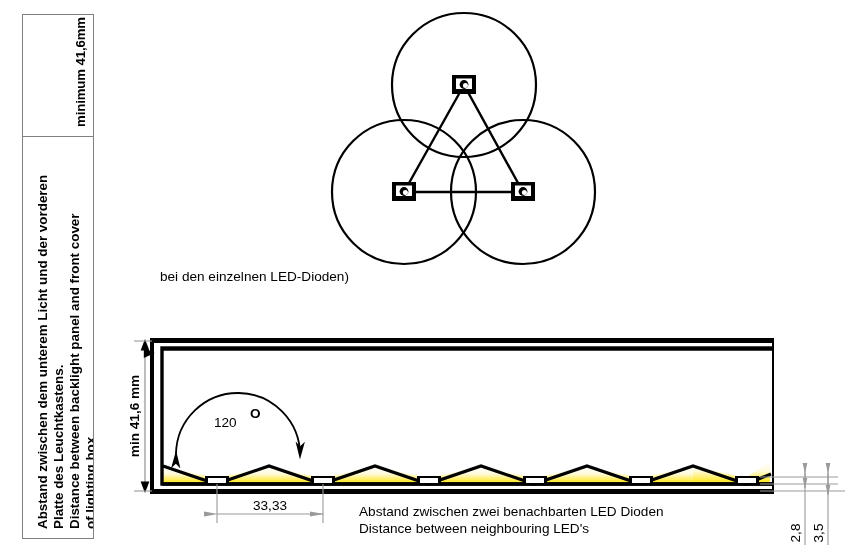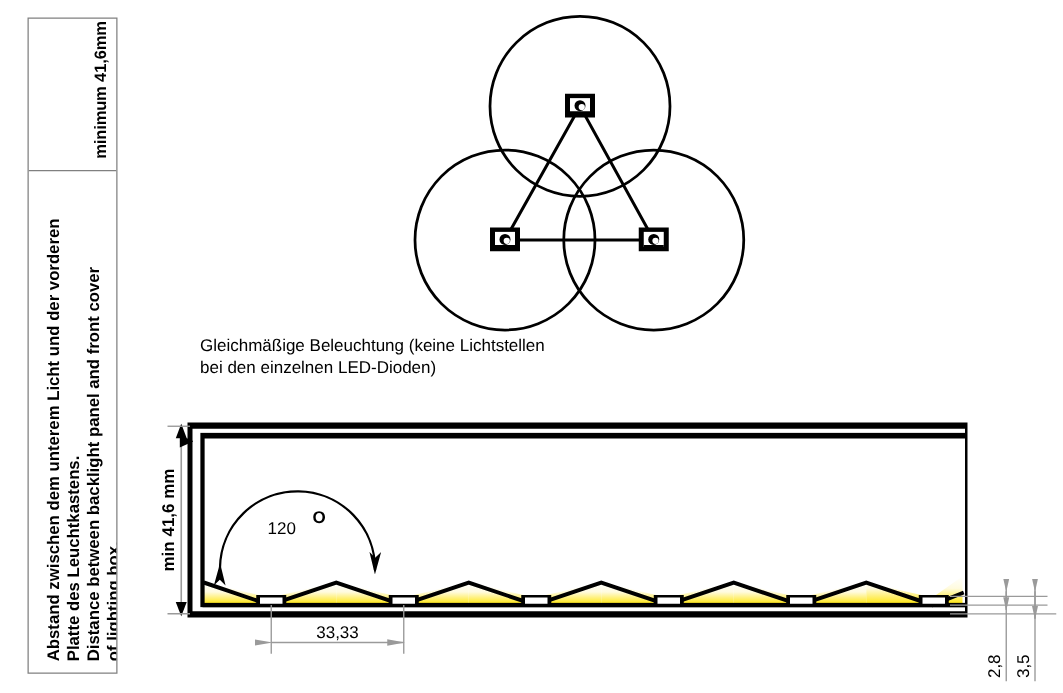--- a/index.html
+++ b/index.html
@@ -77,21 +77,20 @@
     <g>
       <rect x="511" y="182" width="24" height="19" fill="#000"></rect>
       <rect x="515" y="185.5" width="16" height="12" fill="#fff"></rect>
       <circle cx="523" cy="191.5" r="4.4" fill="#000"></circle>
       <circle cx="524.4" cy="192.6" r="2.5" fill="#fff"></circle>
       <rect x="515" y="196" width="16" height="3" fill="#000"></rect>
     </g>
   </svg>
 
   <div class="note">
-    <div>Gleichmäßige Beleuchtung (keine Lichtstellen</div>
     <div>bei den einzelnen LED-Dioden)</div>
   </div>
 
   <svg width="850" height="554">
     <defs>
       <linearGradient id="beam" x1="0" y1="0" x2="0" y2="1">
         <stop offset="0%" stop-color="#ffffff" stop-opacity="1"></stop>
         <stop offset="42%" stop-color="#fffbdf" stop-opacity="1"></stop>
         <stop offset="100%" stop-color="#ffe400" stop-opacity="1"></stop>
       </linearGradient>
@@ -206,14 +205,18 @@
       <line x1="760" y1="491" x2="845" y2="491" stroke="#9a9a9a" stroke-width="1"></line>
       <line x1="805" y1="468" x2="805" y2="545" stroke="#9a9a9a" stroke-width="1.1"></line>
       <line x1="828" y1="468" x2="828" y2="545" stroke="#9a9a9a" stroke-width="1.1"></line>
       <line x1="805" y1="473" x2="805" y2="488" stroke="#9a9a9a" stroke-width="1.2" marker-start="url(#dimS)" marker-end="url(#dimS)"></line>
       <line x1="828" y1="473" x2="828" y2="495" stroke="#9a9a9a" stroke-width="1.2" marker-start="url(#dimS)" marker-end="url(#dimS)"></line>
       <text class="dimtxt" x="800" y="533" text-anchor="middle" font-size="14" transform="rotate(-90 800 533)">2,8</text>
       <text class="dimtxt" x="823" y="533" text-anchor="middle" font-size="14" transform="rotate(-90 823 533)">3,5</text>
     </g>
   </svg>
 
+  <div class="bottomnote">
+    <div>Abstand zwischen zwei benachbarten LED Dioden</div>
+    <div>Distance between neighbouring LED's</div>
+  </div>
 
 </div>
 
 </body></html>

